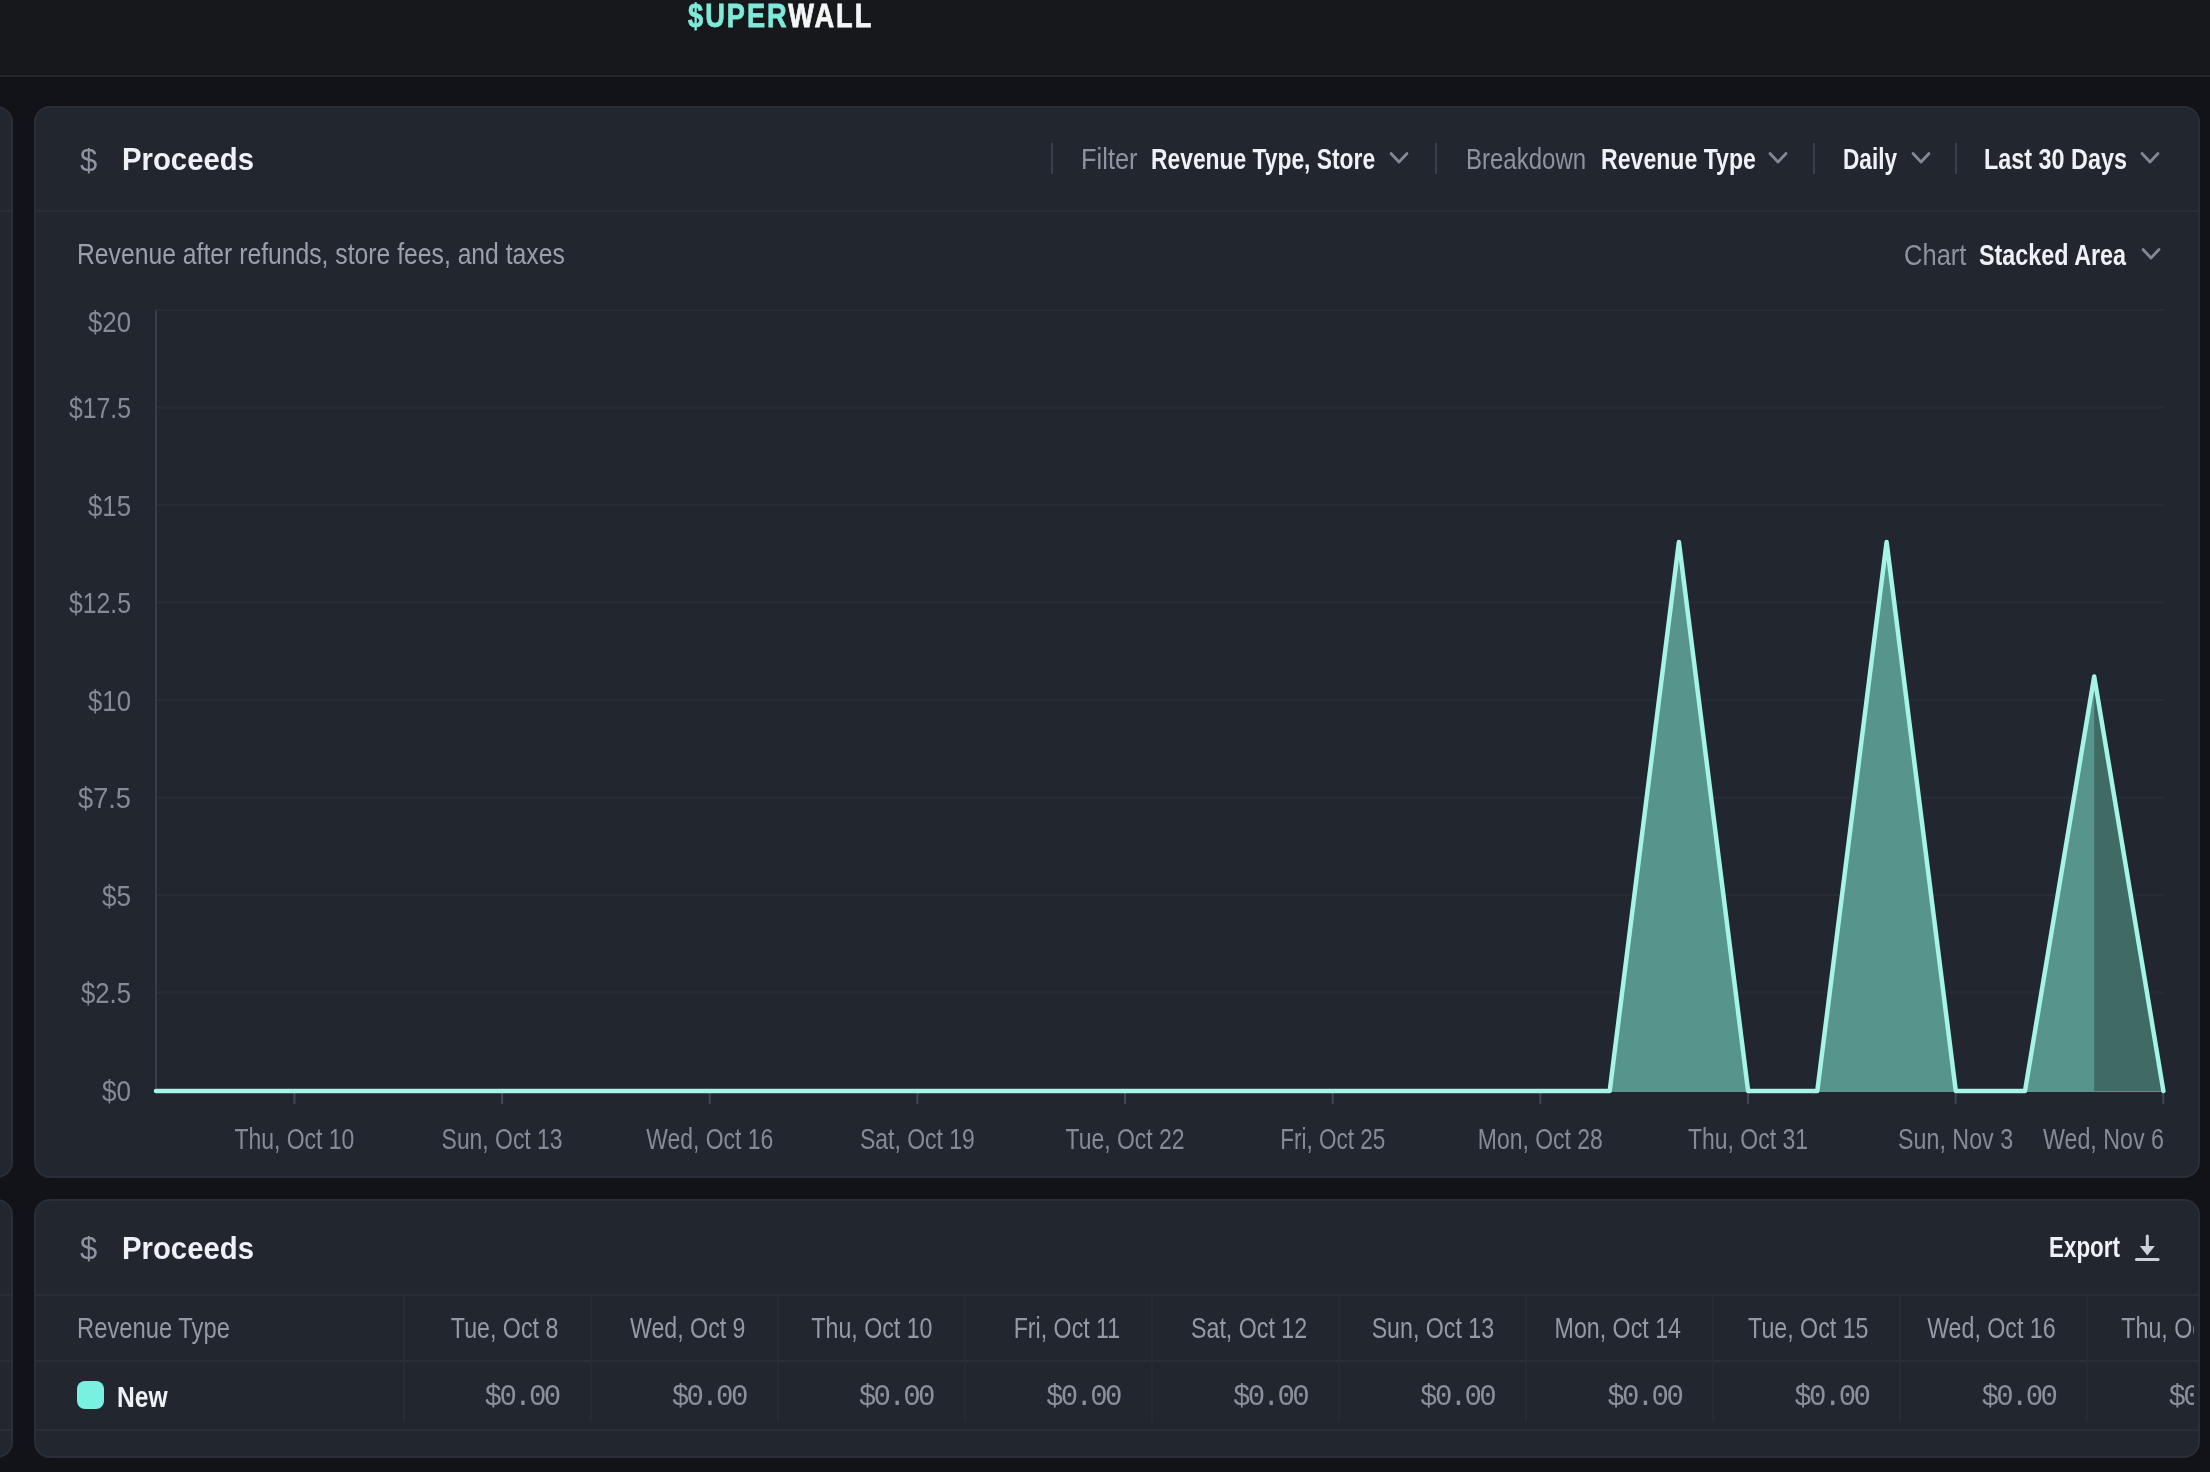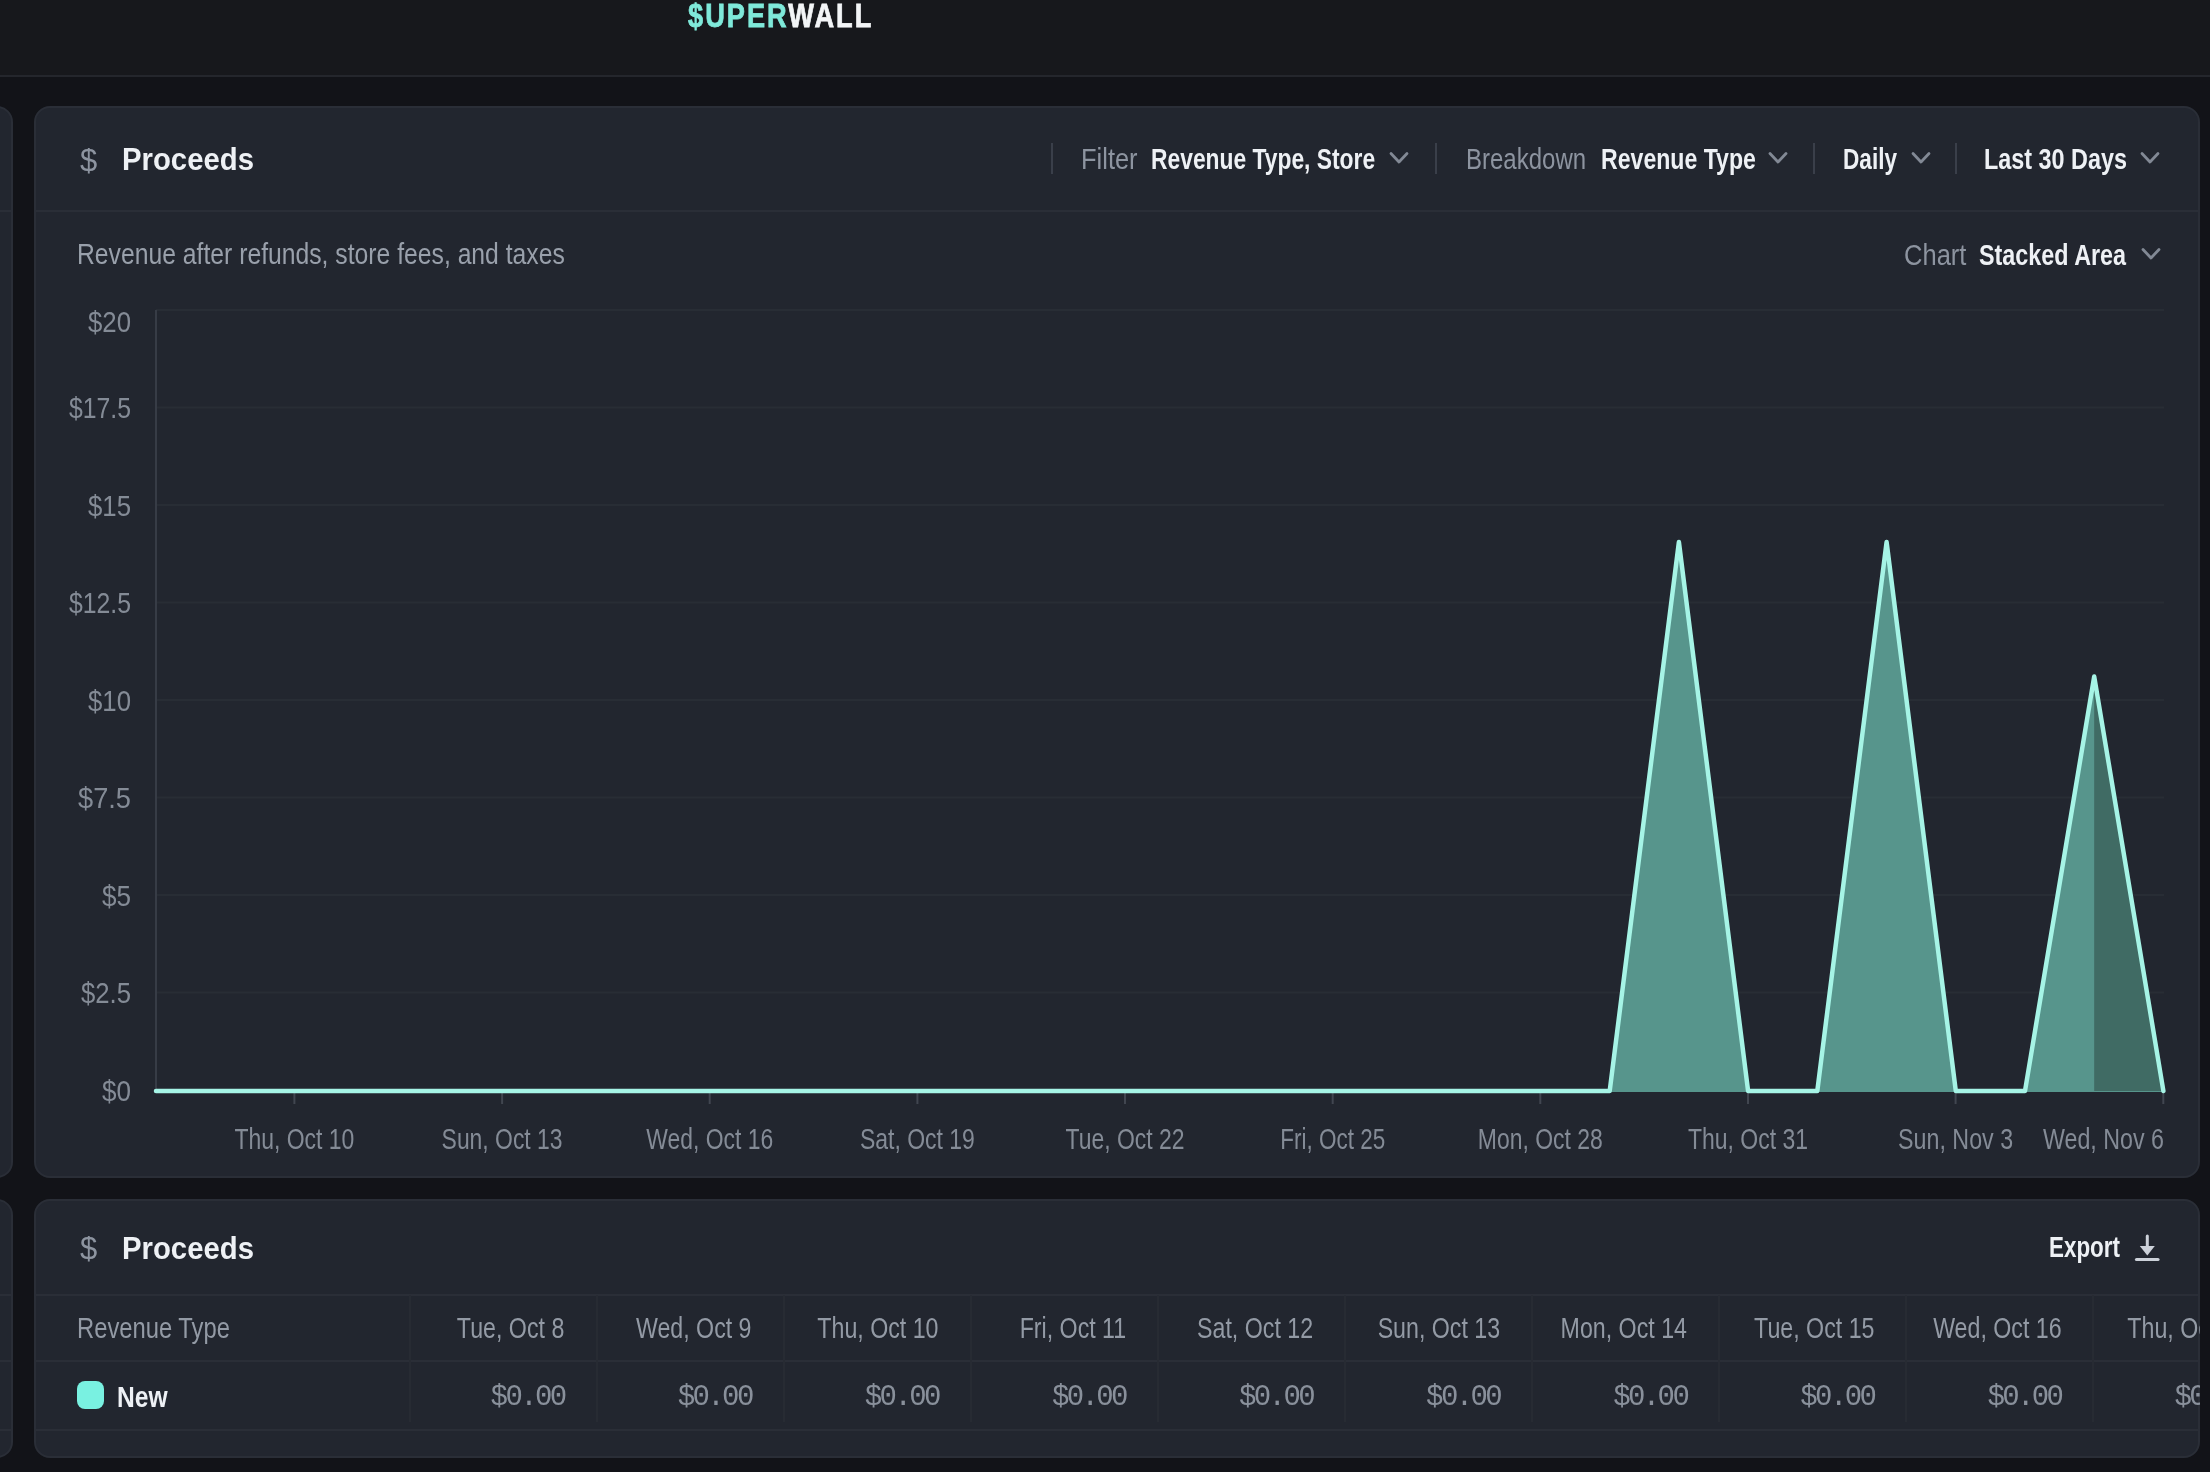--- a/index.html
+++ b/index.html
@@ -99,21 +99,21 @@
       <line x1="1436" y1="143" x2="1436" y2="174"></line>
       <line x1="1814" y1="143" x2="1814" y2="174"></line>
       <line x1="1956" y1="143" x2="1956" y2="174"></line>
     </g>
     <g stroke="#ccd1d9" stroke-linecap="round">
       <line x1="2147.3" y1="1236" x2="2147.3" y2="1246" stroke-width="3"></line>
       <polygon points="2139.8,1246 2154.8,1246 2147.3,1255.5" fill="#ccd1d9" stroke="none"></polygon>
       <line x1="2136.5" y1="1259.5" x2="2158" y2="1259.5" stroke-width="3.2"></line>
     </g>
   </svg>
-  <div class="abs" style="left:34px;top:1199px;width:2166px;height:223px;border-radius:16px;overflow:hidden;">
+  <div class="abs" style="left:28px;top:1199px;width:2166px;height:223px;border-radius:16px;overflow:hidden;">
     <div class="abs" style="left:374.5px;top:95.5px;width:2px;height:135px;background:#272b33;"></div>
     <div class="abs" style="left:561.6px;top:95.5px;width:2px;height:135px;background:#272b33;"></div>
     <div class="abs" style="left:748.7px;top:95.5px;width:2px;height:135px;background:#272b33;"></div>
     <div class="abs" style="left:935.8px;top:95.5px;width:2px;height:135px;background:#272b33;"></div>
     <div class="abs" style="left:1122.9px;top:95.5px;width:2px;height:135px;background:#272b33;"></div>
     <div class="abs" style="left:1310.0px;top:95.5px;width:2px;height:135px;background:#272b33;"></div>
     <div class="abs" style="left:1497.1px;top:95.5px;width:2px;height:135px;background:#272b33;"></div>
     <div class="abs" style="left:1684.2px;top:95.5px;width:2px;height:135px;background:#272b33;"></div>
     <div class="abs" style="left:1871.3px;top:95.5px;width:2px;height:135px;background:#272b33;"></div>
     <div class="abs" style="left:2058.4px;top:95.5px;width:2px;height:135px;background:#272b33;"></div>

